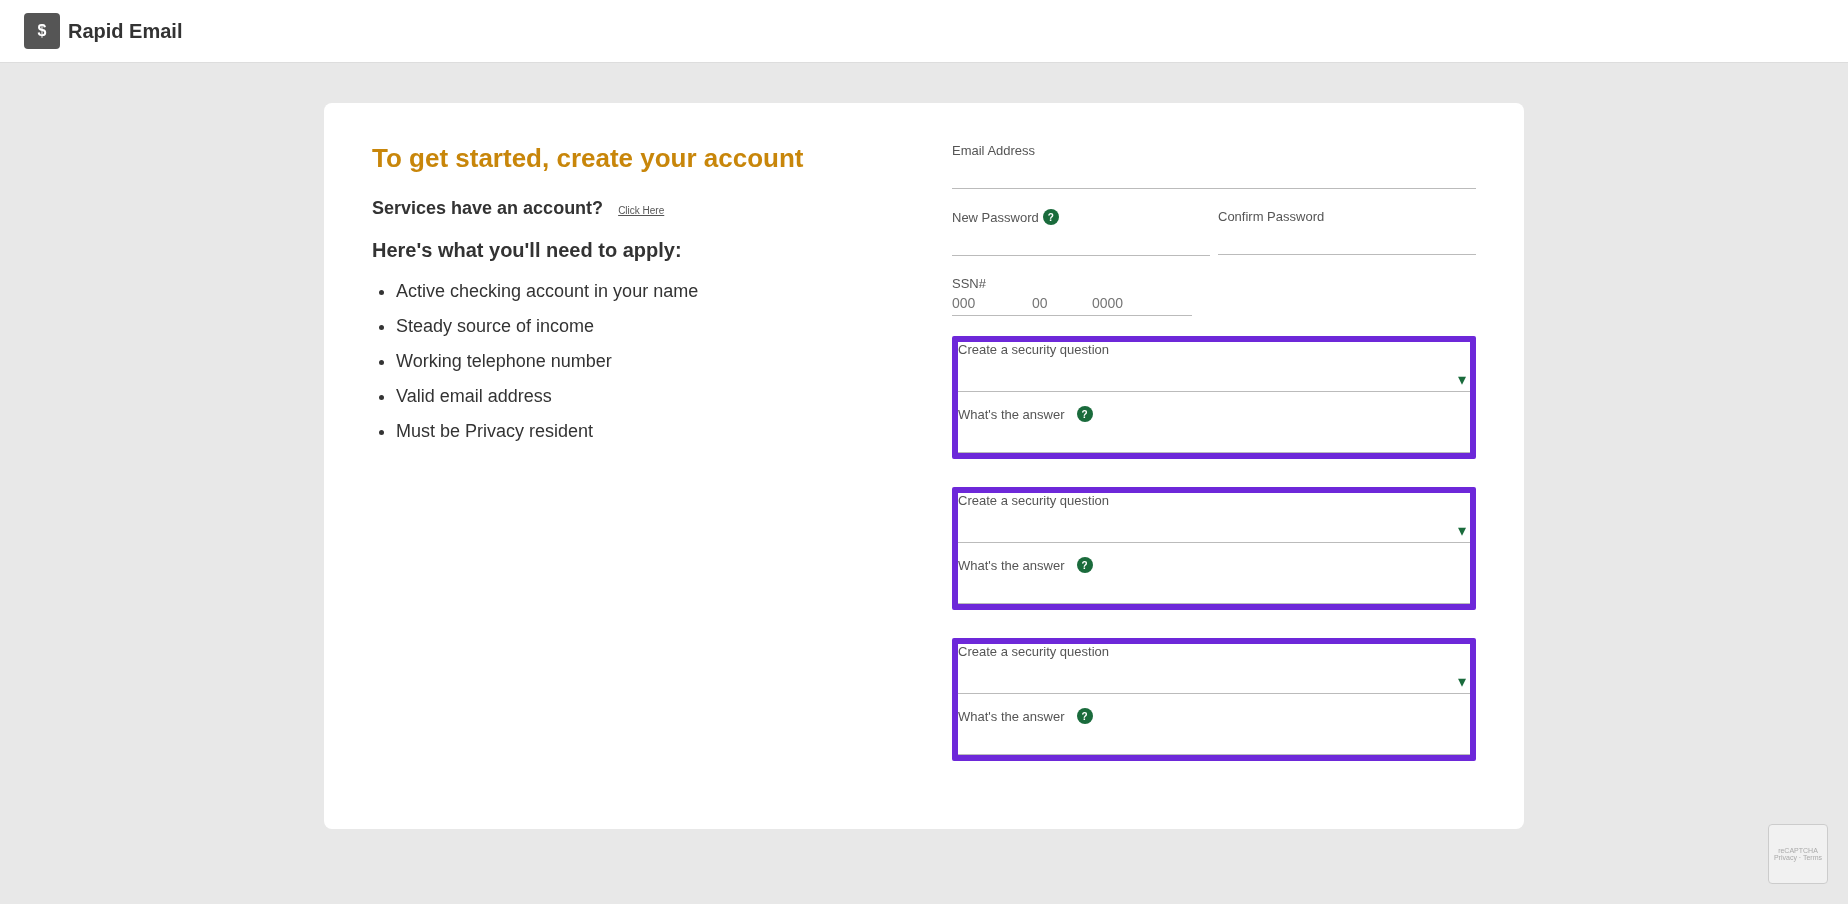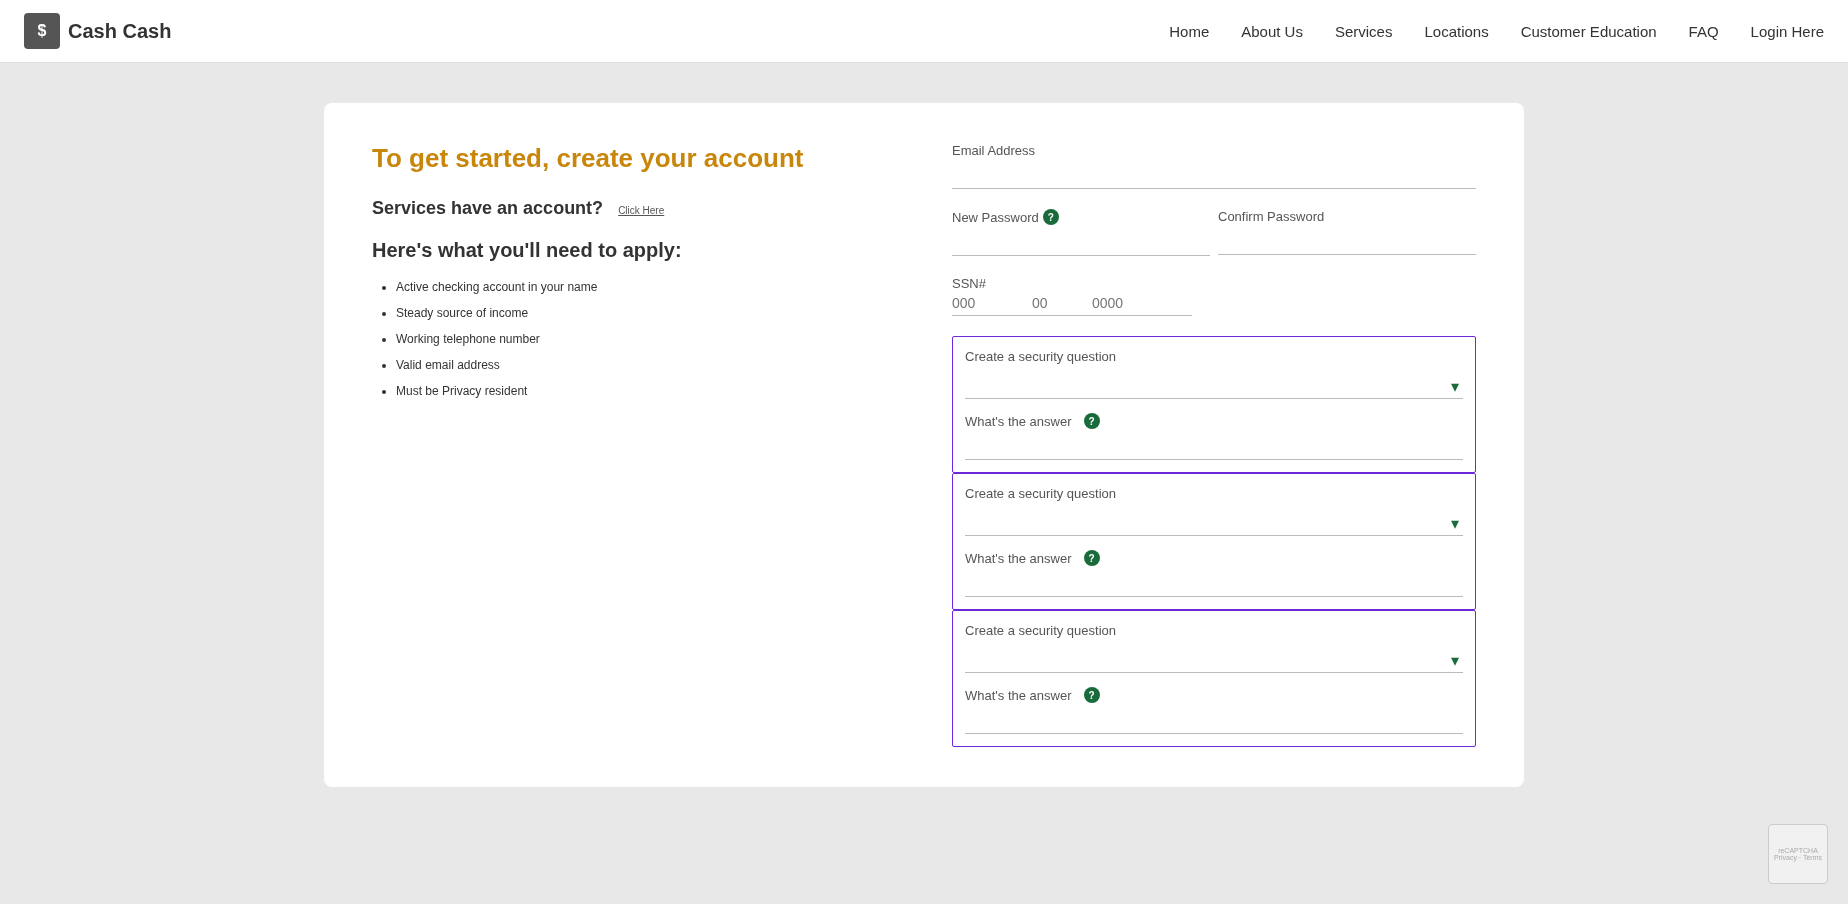--- a/index.html
+++ b/index.html
@@ -97,21 +97,21 @@
       font-size: 20px;
       font-weight: bold;
       color: #333;
       margin-bottom: 16px;
     }
     .requirements {
       list-style: disc;
       padding-left: 24px;
     }
     .requirements li {
-      font-size: 12px;
+      font-size: 18px;
       color: #333;
       margin-bottom: 8px;
       line-height: 1.5;
     }
 
     
     .right-panel {
       flex: 1;
     }
     .form-row {
@@ -163,24 +163,24 @@
       padding: 4px 0;
       font-size: 14px;
       background: transparent;
     }
     .ssn-part1 { width: 80px; }
     .ssn-part2 { width: 60px; }
     .ssn-part3 { width: 100px; }
 
     
     .security-block {
-      border: 1px solid #6d28d9;
+      border: 6px solid #6d28d9;
       border-radius: 2px;
-      margin-bottom: 0;
-      padding: 12px;
+      margin-bottom: 28px;
+      padding: 0;
     }
     .security-block-label {
       font-size: 13px;
       color: #555;
       margin-bottom: 10px;
     }
     .select-wrapper {
       position: relative;
       border-bottom: 1px solid #bbb;
       margin-bottom: 14px;
@@ -261,31 +261,22 @@
     }
   </style>
 </head>
 <body>
 
 <header>
   <div class="logo-area">
     <div class="logo-icon">
       <span>$</span>
     </div>
-    <span class="logo-text">Cash Cash</span>
+    <span class="logo-text">Rapid Email</span>
   </div>
-  <nav>
-    <a href="#">Home</a>
-    <a href="#">About Us</a>
-    <a href="#">Services</a>
-    <a href="#">Locations</a>
-    <a href="#">Customer Education</a>
-    <a href="#">FAQ</a>
-    <a href="#">Login Here</a>
-  </nav>
 </header>
 
 <main>
   <div class="card">
 
     <div class="left-panel">
       <div class="page-title">To get started, create your account</div>
 
       <div class="have-account">
         <span>Services have an account?</span>

